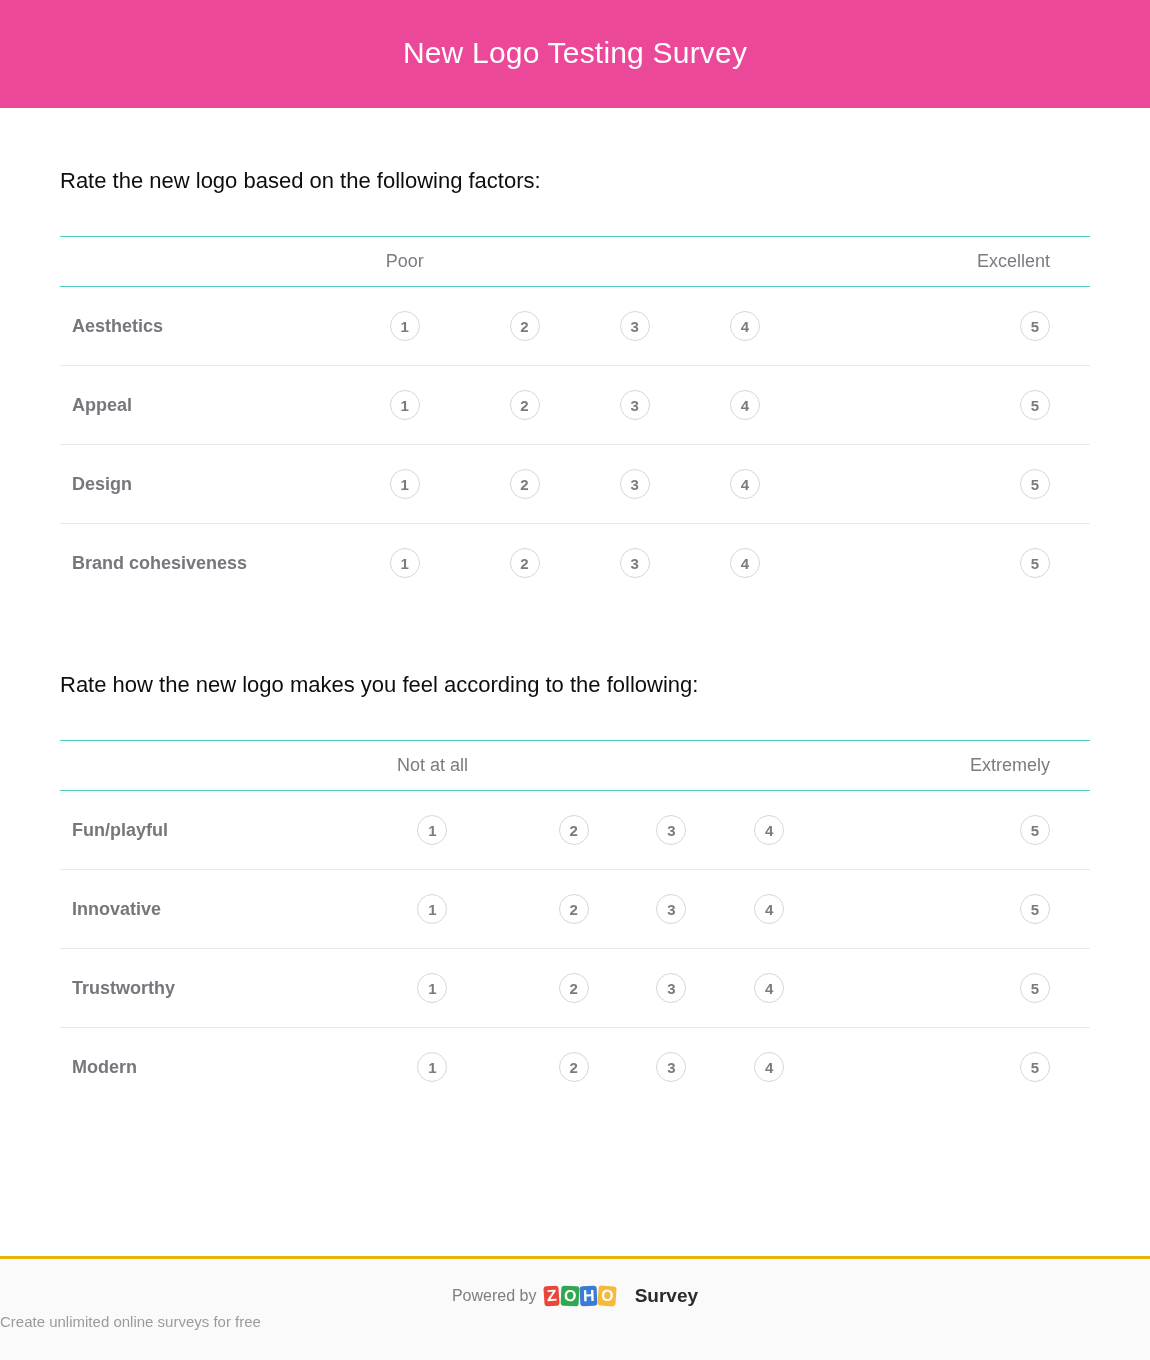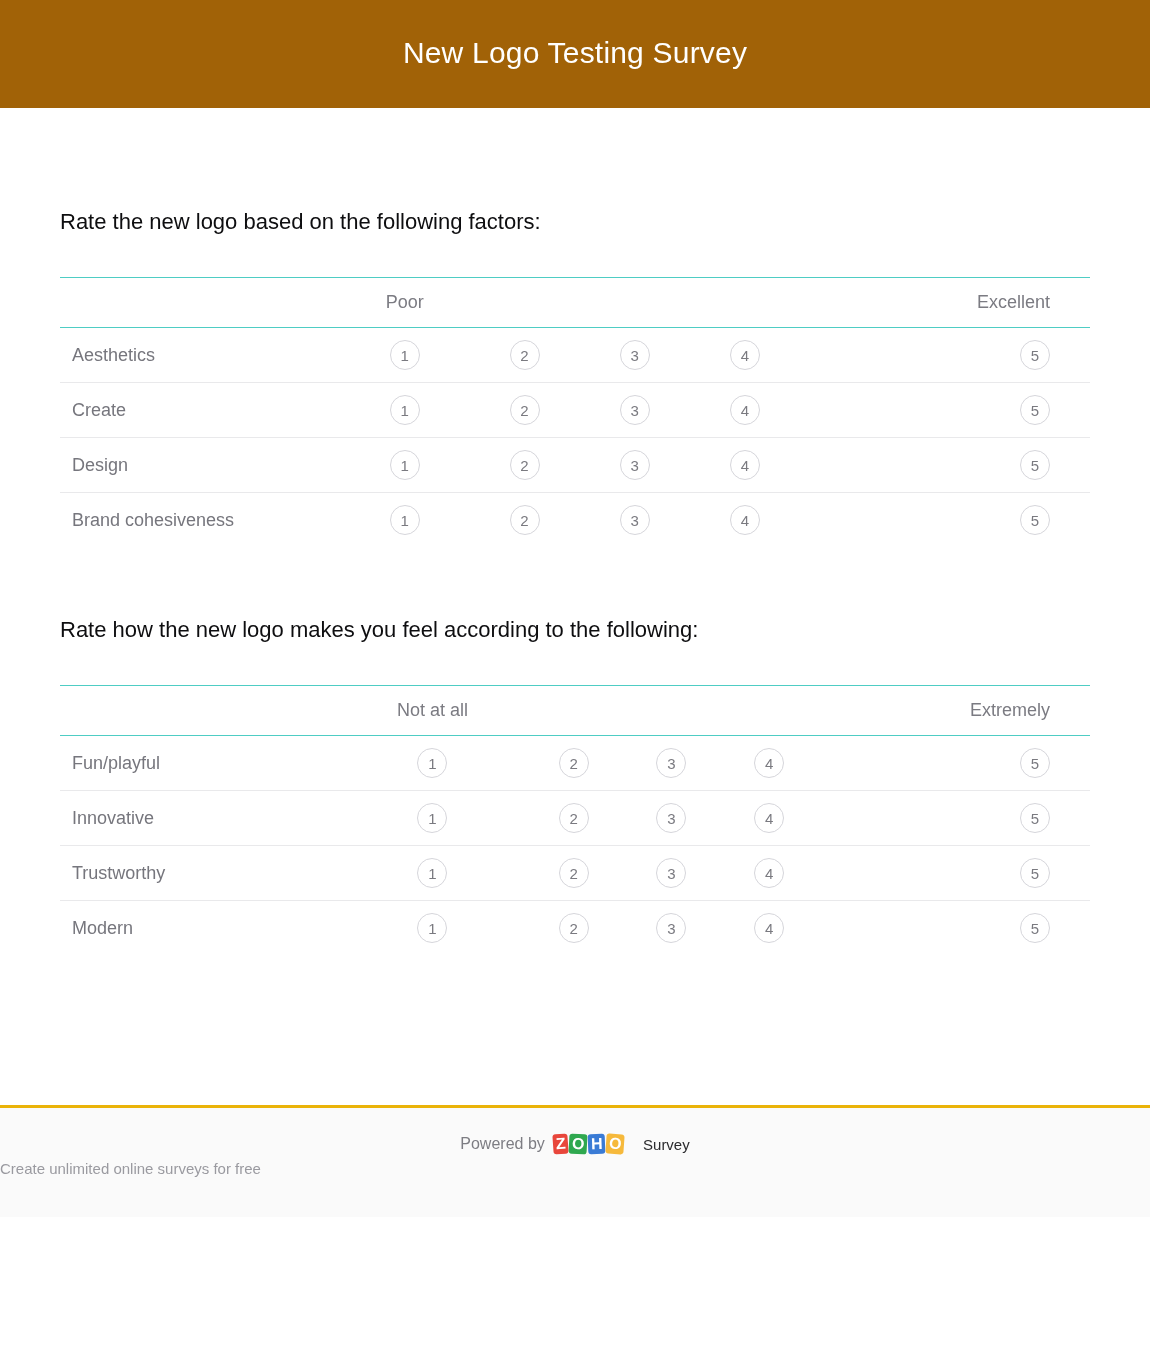--- a/index.html
+++ b/index.html
@@ -3,33 +3,32 @@
 <meta charset="utf-8">
 <style>
   * { box-sizing: border-box; margin: 0; padding: 0; }
   body {
     font-family: -apple-system, BlinkMacSystemFont, "Segoe UI", Helvetica, Arial, sans-serif;
     background: #ffffff;
     color: #111;
     width: 1150px;
   }
   .header {
-    background: #a16207;
+    background: #ec4899;
     color: #fff;
     text-align: center;
     padding: 36px 0 38px 0;
   }
   .header h1 {
     font-weight: 400;
     font-size: 30px;
     letter-spacing: 0.2px;
   }
   .content {
     padding: 60px 60px 80px 60px;
-    margin-top: 41px;
   }
   .question-block {
     margin-bottom: 70px;
   }
   .question-text {
     font-size: 22px;
     color: #0e0e10;
     margin-bottom: 42px;
     font-weight: 400;
   }
@@ -51,23 +50,24 @@
   .matrix th.row-label-head {
     width: 280px;
   }
   .matrix th.scale-left { text-align: center; }
   .matrix th.scale-right { text-align: right; padding-right: 10px; }
   .matrix tbody tr {
     border-bottom: 1px solid #e9e9eb;
   }
   .matrix tbody tr:last-child { border-bottom: none; }
   .matrix td {
-    padding: 12px 8px;
+    padding: 24px 8px;
     text-align: center;
     vertical-align: middle;
+    font-weight: bold;
   }
   .matrix td.row-label {
     text-align: left;
     color: #76767d;
     font-size: 18px;
     padding-left: 12px;
   }
   .rating-btn {
     display: inline-flex;
     align-items: center;
@@ -110,22 +110,22 @@
     gap: 1px;
     font-weight: 700;
     font-size: 16px;
     letter-spacing: -0.5px;
   }
   .zoho-logo .z { background:#e8463b; color:#fff; padding:1px 3px; border-radius:3px; transform:rotate(-4deg); display:inline-block;}
   .zoho-logo .o1 { background:#2fa84f; color:#fff; padding:1px 3px; border-radius:3px; transform:rotate(3deg); display:inline-block;}
   .zoho-logo .h { background:#3a7bd5; color:#fff; padding:1px 3px; border-radius:3px; transform:rotate(-2deg); display:inline-block;}
   .zoho-logo .o2 { background:#f6b93b; color:#fff; padding:1px 3px; border-radius:3px; transform:rotate(4deg); display:inline-block;}
   .survey-word {
-    font-size: 15px;
-    font-weight: 400;
+    font-size: 19px;
+    font-weight: 700;
     color: #2b2b2e;
     margin-left: 11px;
   }
 </style>
 </head>
 <body>
 
 <div class="header">
   <h1>New Logo Testing Survey</h1>
 </div>
@@ -148,21 +148,21 @@
       <tbody>
         <tr>
           <td class="row-label">Aesthetics</td>
           <td><span class="rating-btn">1</span></td>
           <td><span class="rating-btn">2</span></td>
           <td><span class="rating-btn">3</span></td>
           <td><span class="rating-btn">4</span></td>
           <td class="last-col"><span class="rating-btn">5</span></td>
         </tr>
         <tr>
-          <td class="row-label">Create</td>
+          <td class="row-label">Appeal</td>
           <td><span class="rating-btn">1</span></td>
           <td><span class="rating-btn">2</span></td>
           <td><span class="rating-btn">3</span></td>
           <td><span class="rating-btn">4</span></td>
           <td class="last-col"><span class="rating-btn">5</span></td>
         </tr>
         <tr>
           <td class="row-label">Design</td>
           <td><span class="rating-btn">1</span></td>
           <td><span class="rating-btn">2</span></td>

